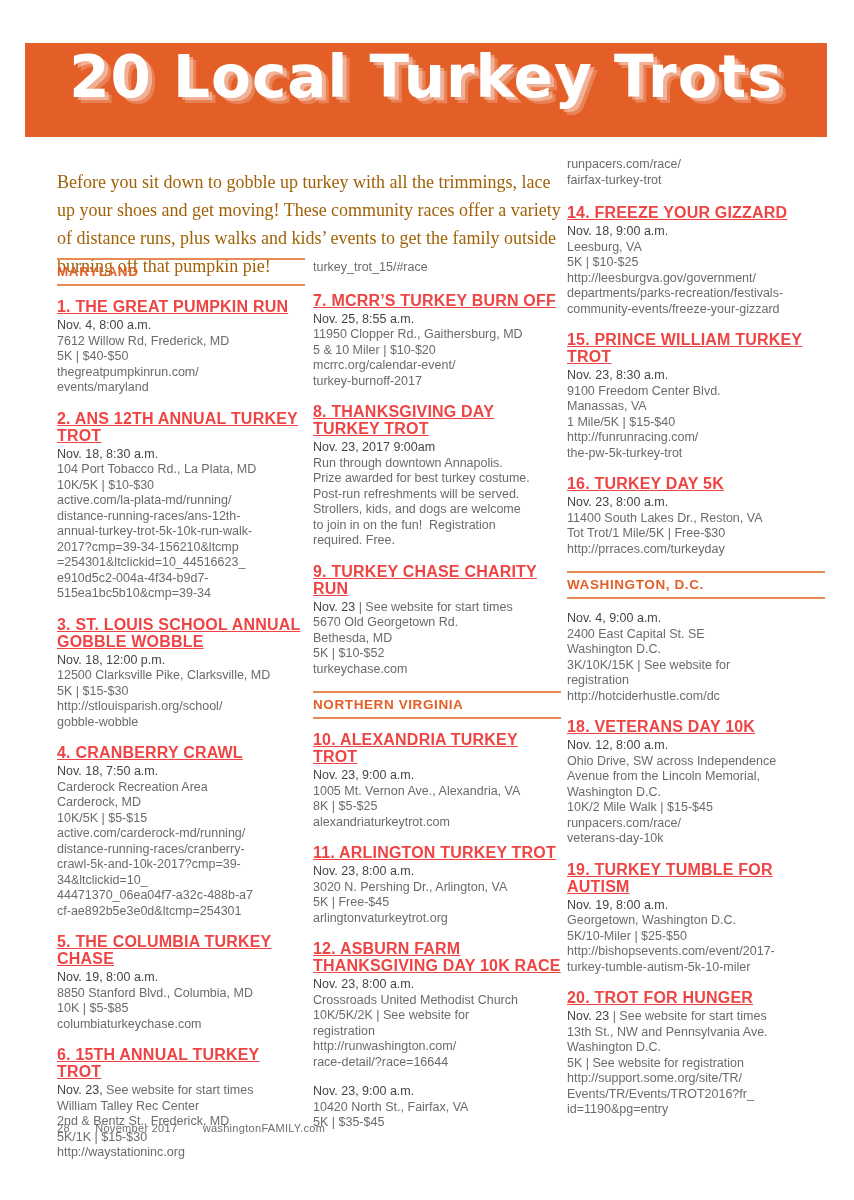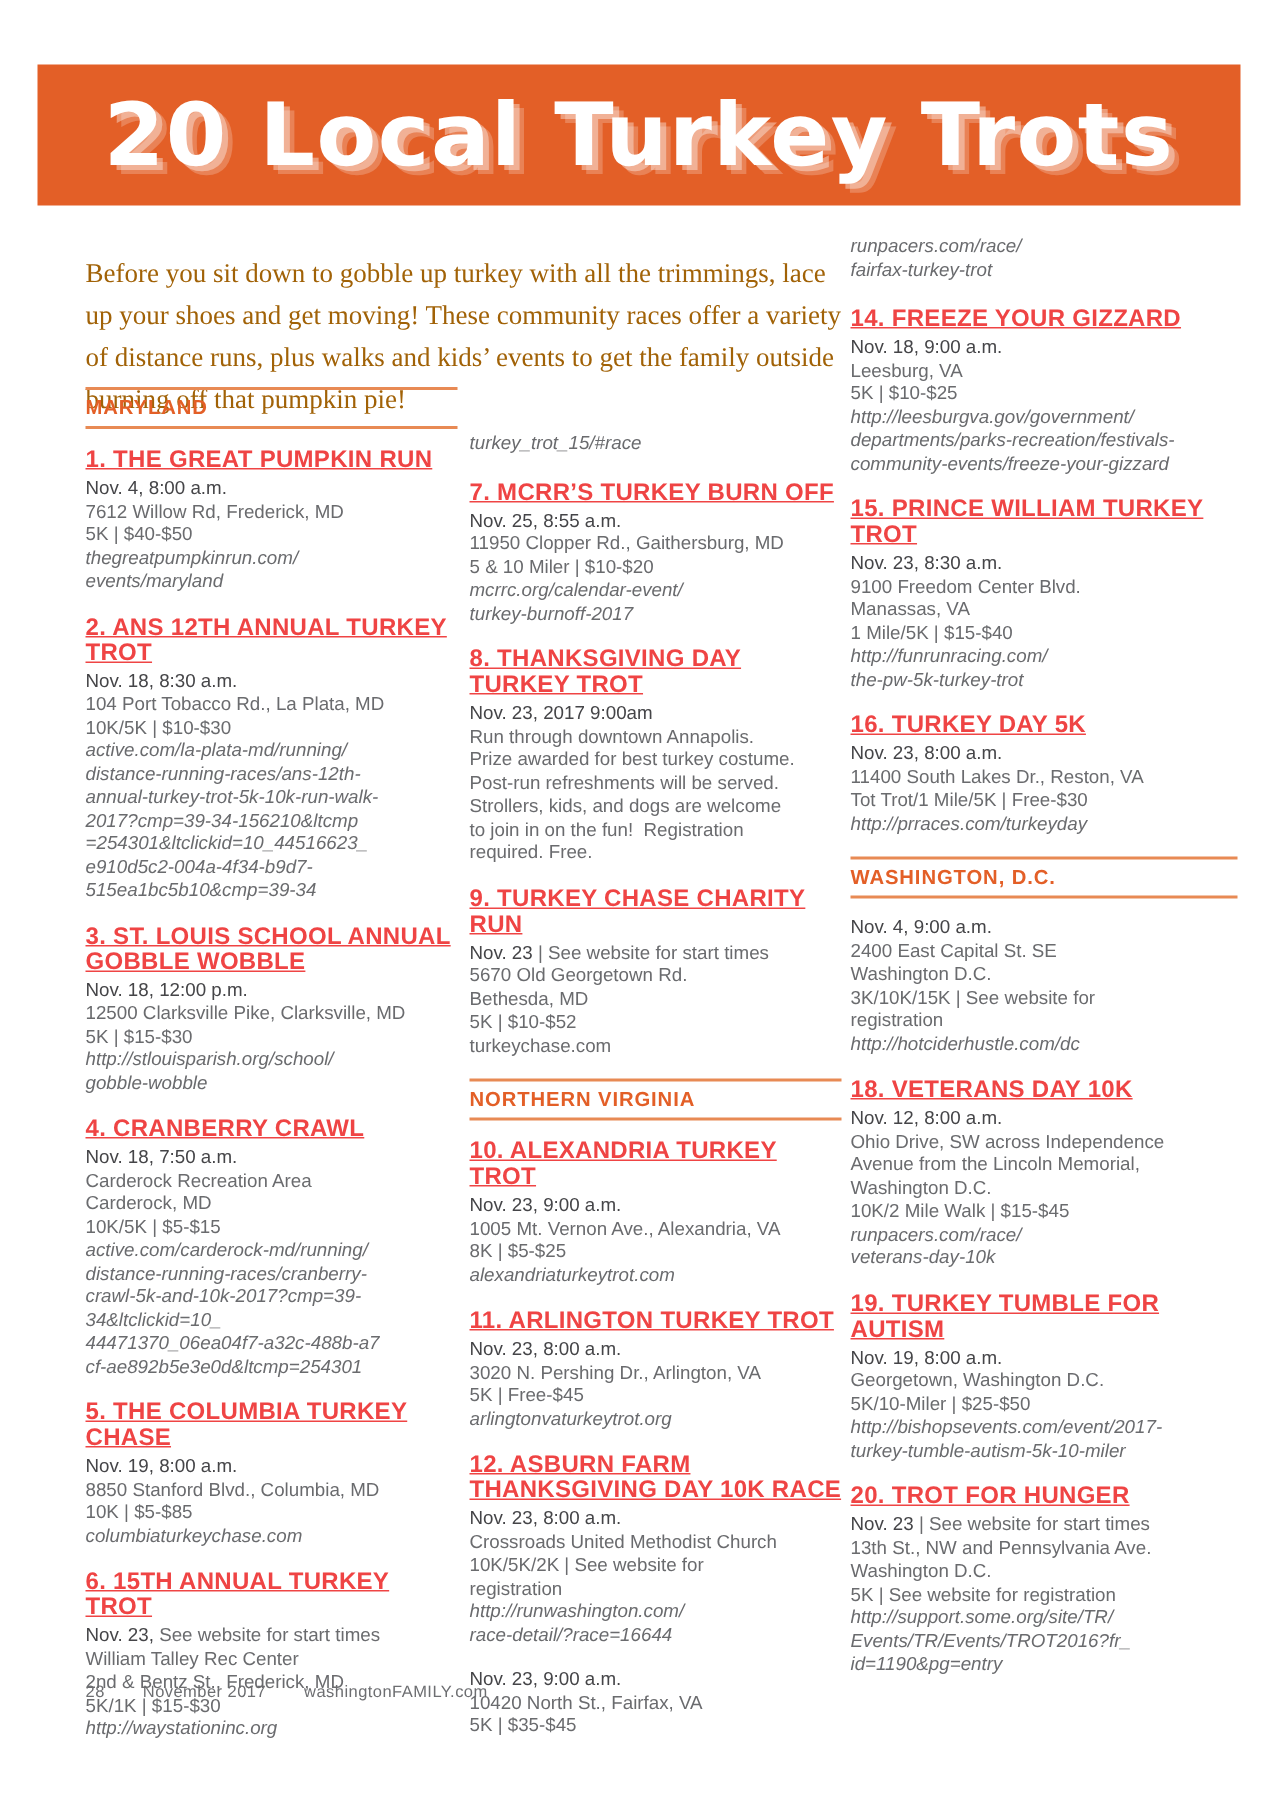--- a/index.html
+++ b/index.html
@@ -3,54 +3,54 @@
 <meta charset="utf-8">
 <style>
   html,body{margin:0;padding:0;background:#ffffff;}
   .page{
     position:relative;width:854px;height:1200px;background:#ffffff;overflow:hidden;
     font-family:"Liberation Sans",sans-serif;
   }
   
   .banner{
     position:absolute;left:25px;top:43px;width:802px;height:94px;
-    background:#e35f27;display:flex;align-items:center;justify-content:center;
+    background:#e35f27;display:flex;justify-content:center;
   }
   .banner h1{
     margin:0;color:#ffffff;font-size:58px;font-weight:800;letter-spacing:1px;
     font-family:"DejaVu Sans","Liberation Sans",sans-serif;
     text-shadow:4px 3px 0 rgba(255,255,255,0.38),7px 6px 0 rgba(255,255,255,0.22);
     white-space:nowrap;
   }
   
   .intro{
     position:absolute;left:57px;top:150px;width:505px;
     font-family:"Liberation Serif",serif;font-size:18px;line-height:28px;color:#a16207;
   }
   
   .col{position:absolute;width:248px;}
   #col-0{left:57px;top:258px;}
-  #col-1{left:313px;top:260px;margin-top:28px;}
+  #col-1{left:313px;top:260px;}
   #col-2{left:567px;top:157px;width:258px;}
   .section{
     color:#e35f27;font-size:13.5px;font-weight:700;letter-spacing:.6px;
     border-top:2px solid #e88a54;border-bottom:2px solid #e88a54;
     padding:4px 0 5px 0;margin:0 0 12px 0;
   }
   .event{margin:0 0 14px 0;}
   .event.cont{margin-bottom:16px;}
   .etitle{
     color:#ef4444;font-size:16px;font-weight:700;letter-spacing:.2px;
     line-height:17px;margin-bottom:3px;text-decoration:underline;
   }
   .line{
     color:#6a6b6e;font-size:12.5px;line-height:15.5px;white-space:pre;
   }
   .line .bold{font-weight:400;color:#454548;}
-  .line .url{font-style:italic;}
+  .line .url{}
   
   .footer{
     position:absolute;left:57px;top:1122px;
     font-size:11px;color:#6d6e71;letter-spacing:.3px;
   }
   .footer span{margin-right:22px;}
 </style>
 </head>
 <body>
 

